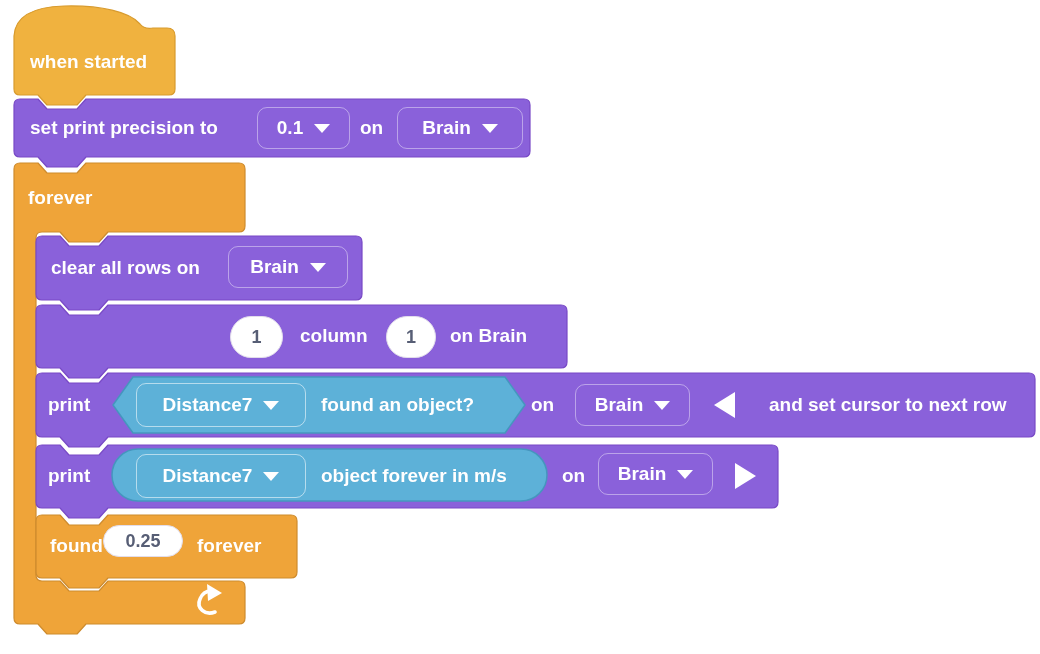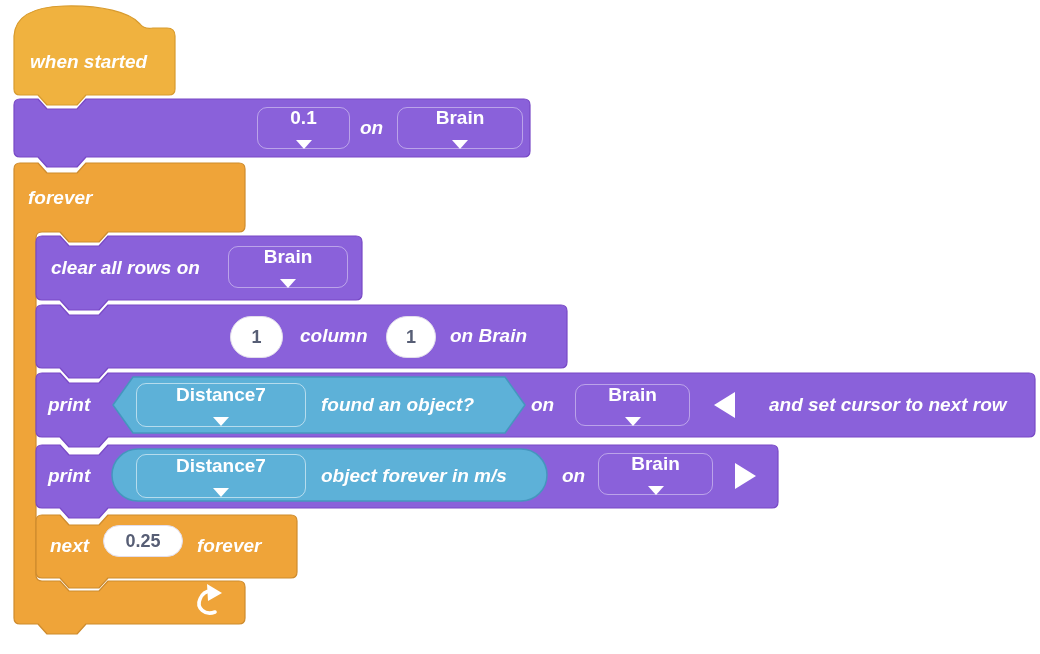--- a/index.html
+++ b/index.html
@@ -4,28 +4,27 @@
 <style>
   html,body{margin:0;padding:0;background:#ffffff;}
   .workspace{
     position:relative;width:1040px;height:654px;background:#ffffff;overflow:hidden;
     font-family:"Liberation Sans","DejaVu Sans",sans-serif;
   }
   .workspace svg{position:absolute;left:0;top:0;}
   .blabel{
     position:absolute;display:flex;align-items:center;height:24px;
     color:#ffffff;font-size:19px;font-weight:bold;white-space:nowrap;
-    text-shadow:0 0 1px rgba(0,0,0,0.05);pointer-events:none;font-style:italic;
+    text-shadow:0 0 1px rgba(0,0,0,0.05);pointer-events:none;
   }
   .dd{
     position:absolute;display:flex;align-items:center;justify-content:center;gap:11px;
     border:1.5px solid rgba(255,255,255,0.42);border-radius:10px;
     color:#ffffff;font-size:19px;font-weight:bold;white-space:nowrap;box-sizing:border-box;
     cursor:pointer;
-    flex-direction:column;
   }
   .dd-teal{border-color:rgba(255,255,255,0.55);}
   .tri-down{width:0;height:0;border-left:8px solid transparent;border-right:8px solid transparent;border-top:9px solid #ffffff;}
   .oval{
     position:absolute;display:flex;align-items:center;justify-content:center;
     background:#ffffff;border:1px solid #e2ddeb;border-radius:21px;
     font-size:18px;font-weight:bold;box-sizing:border-box;cursor:text;
   }
   .tri-left{position:absolute;width:0;height:0;border-top:13px solid transparent;border-bottom:13px solid transparent;border-right:21px solid #ffffff;cursor:pointer;}
   .tri-right{position:absolute;width:0;height:0;border-top:13px solid transparent;border-bottom:13px solid transparent;border-left:21px solid #ffffff;cursor:pointer;}
@@ -60,20 +59,21 @@
     <path class="block" d="M 36,521 Q 36,515 42,515 L 60,515 L 69,525 L 99,525 L 108,515 L 291,515 Q 297,515 297,521 L 297,572 Q 297,578 291,578 L 108,578 L 99,588 L 69,588 L 60,578 L 42,578 Q 36,578 36,572 Z" fill="#EFA439" stroke="#CE8B2D"></path>
 
     <g>
       <path class="loop-arrow-stroke" d="M 215,612 C 205,616 196,608 200,599 C 202,594 206,591 211,591" stroke="#FFFFFF"></path>
       <polygon points="207,584 222,593 208,601" fill="#FFFFFF"></polygon>
     </g>
   </svg>
 
   <span class="blabel" style="left:30px;top:50px">when started</span>
 
+  <span class="blabel" style="left:30px;top:116px">set print precision to</span>
   <div class="dd" style="left:257px;top:107px;width:93px;height:42px">
     <span>0.1</span>
     <span class="tri-down"></span>
   </div>
   <span class="blabel" style="left:360px;top:116px">on</span>
   <div class="dd" style="left:397px;top:107px;width:126px;height:42px">
     <span>Brain</span>
     <span class="tri-down"></span>
   </div>
 
@@ -114,19 +114,19 @@
     <span class="tri-down"></span>
   </div>
   <span class="blabel" style="left:321px;top:464px">object forever in m/s</span>
   <span class="blabel" style="left:562px;top:464px">on</span>
   <div class="dd" style="left:598px;top:453px;width:115px;height:42px">
     <span>Brain</span>
     <span class="tri-down"></span>
   </div>
   <span class="tri-right" style="left:735px;top:463px"></span>
 
-  <span class="blabel" style="left:50px;top:534px">next</span>
+  <span class="blabel" style="left:50px;top:534px">found</span>
   <div class="oval" style="left:103px;top:525px;width:80px;height:32px">
     <span style="color:#575E75">0.25</span>
   </div>
   <span class="blabel" style="left:197px;top:534px">forever</span>
 
 </div>
 
 </body></html>

